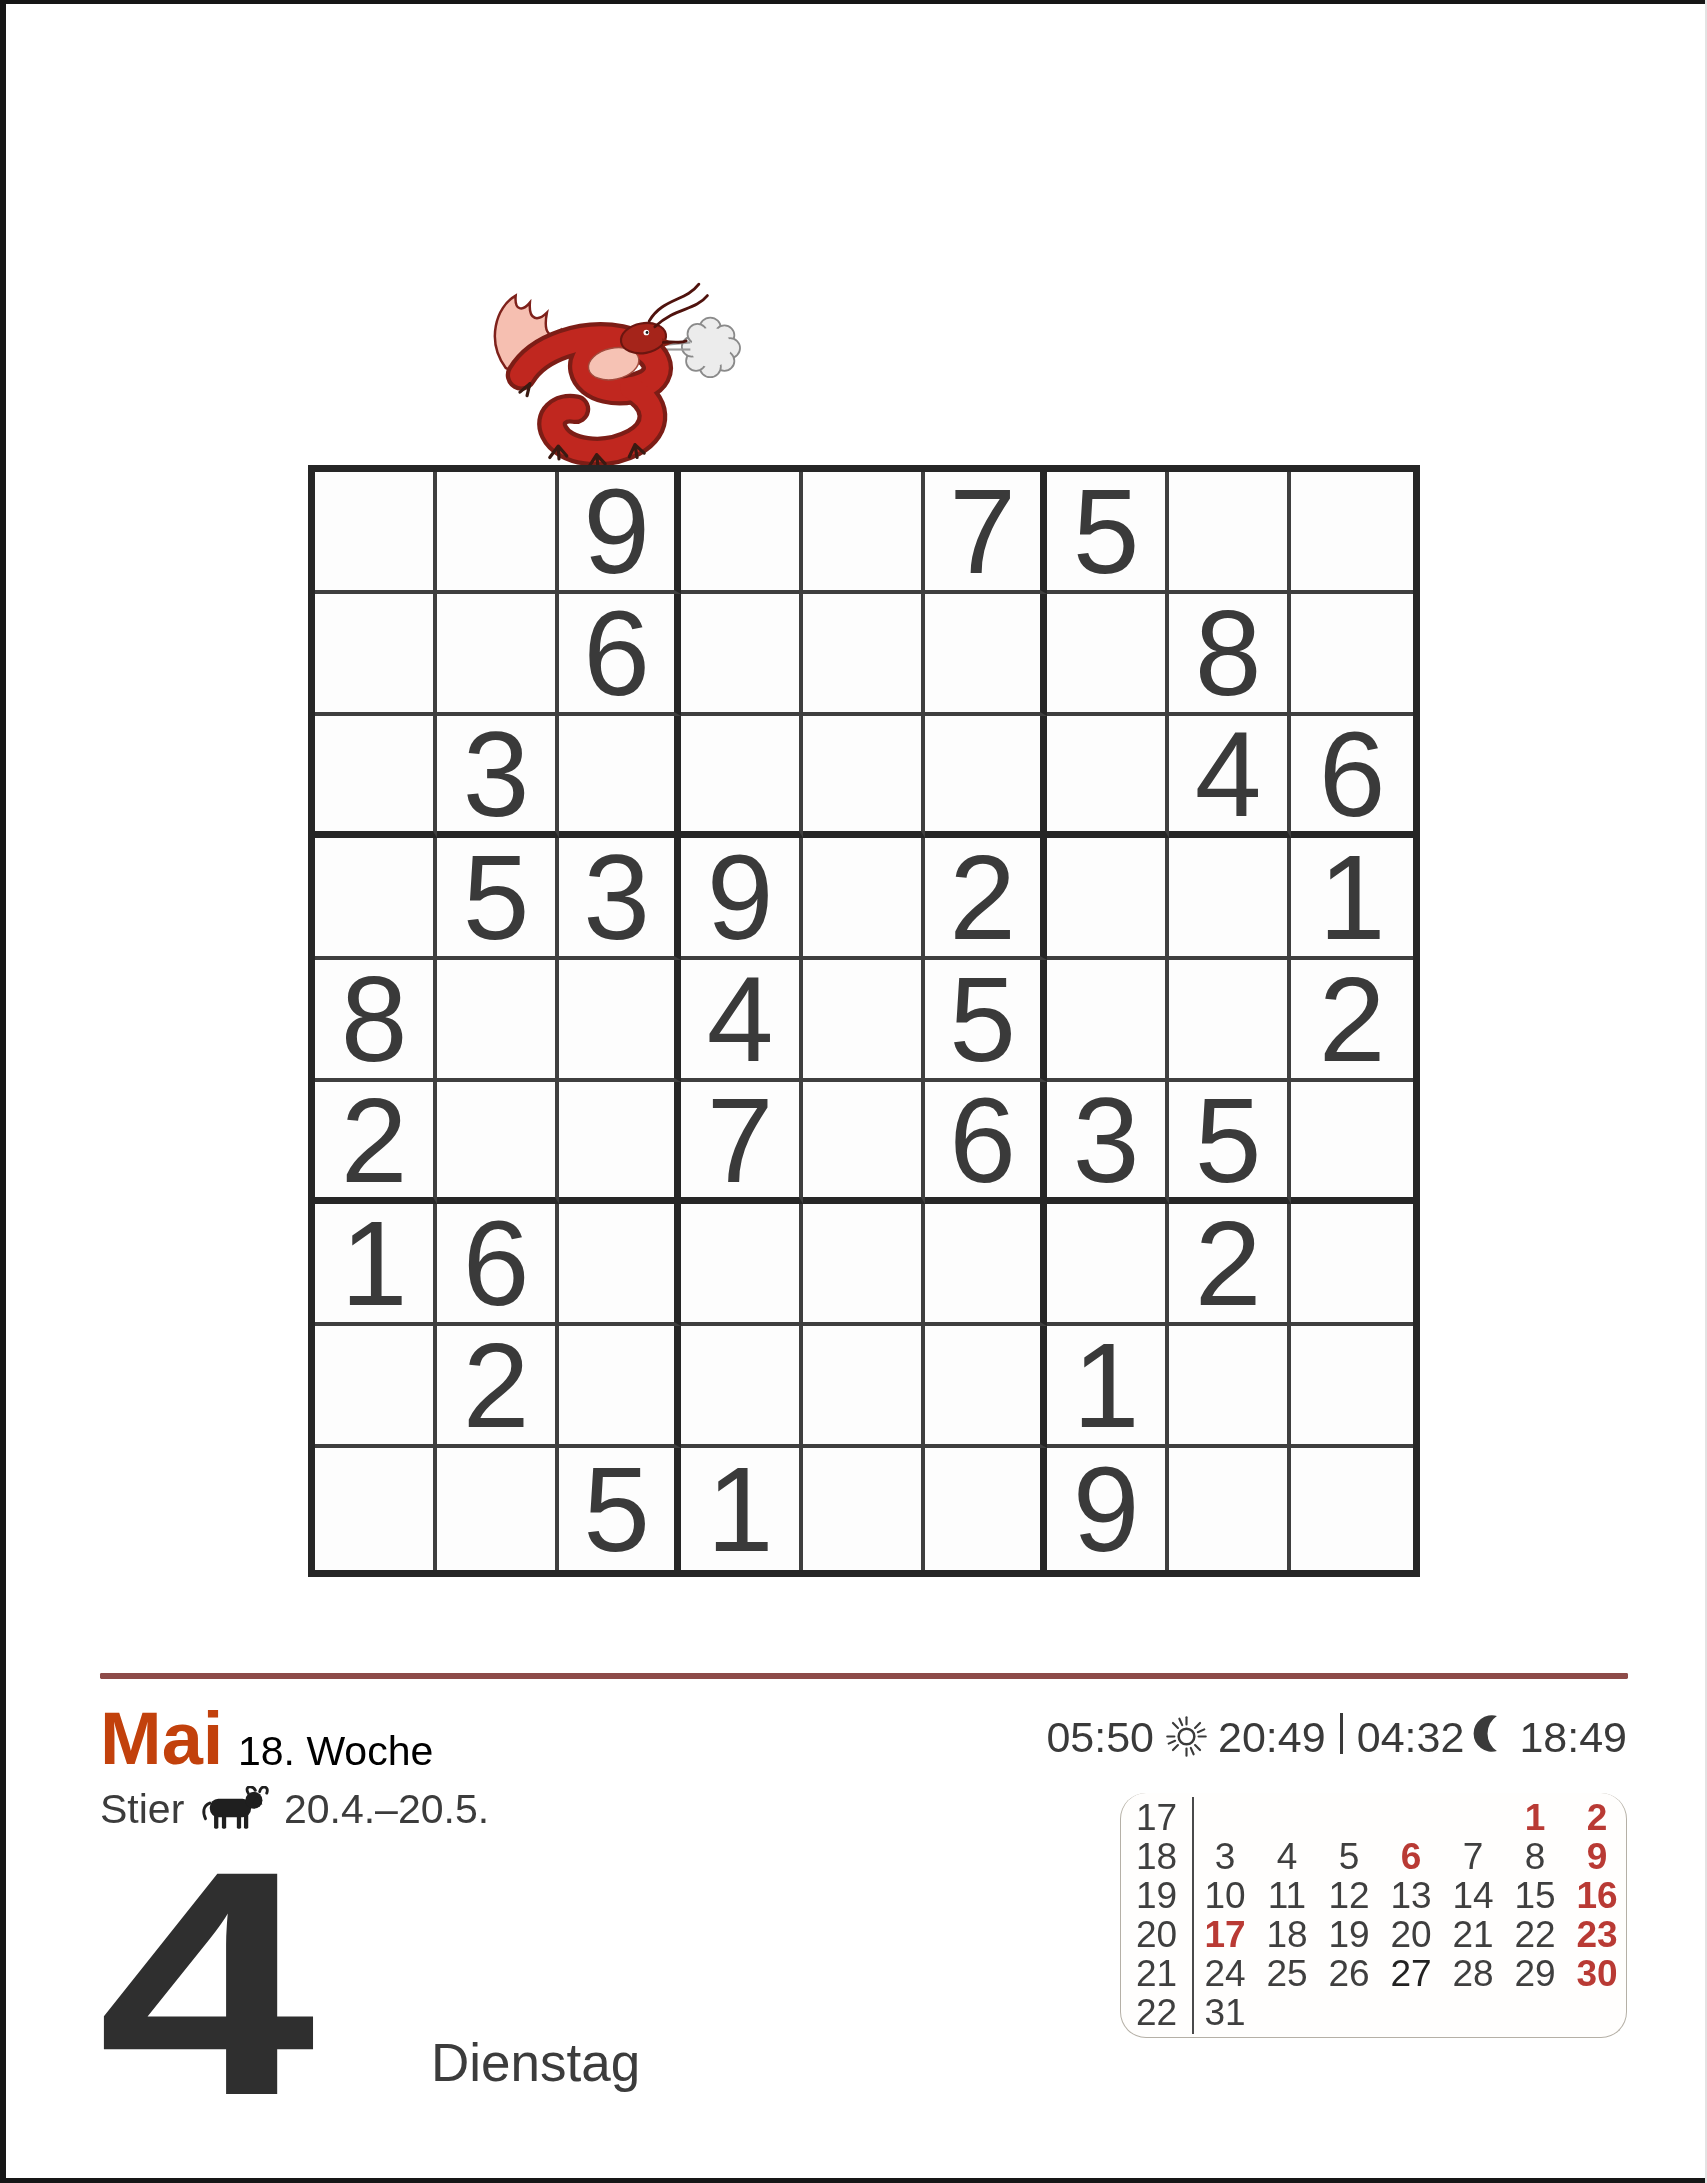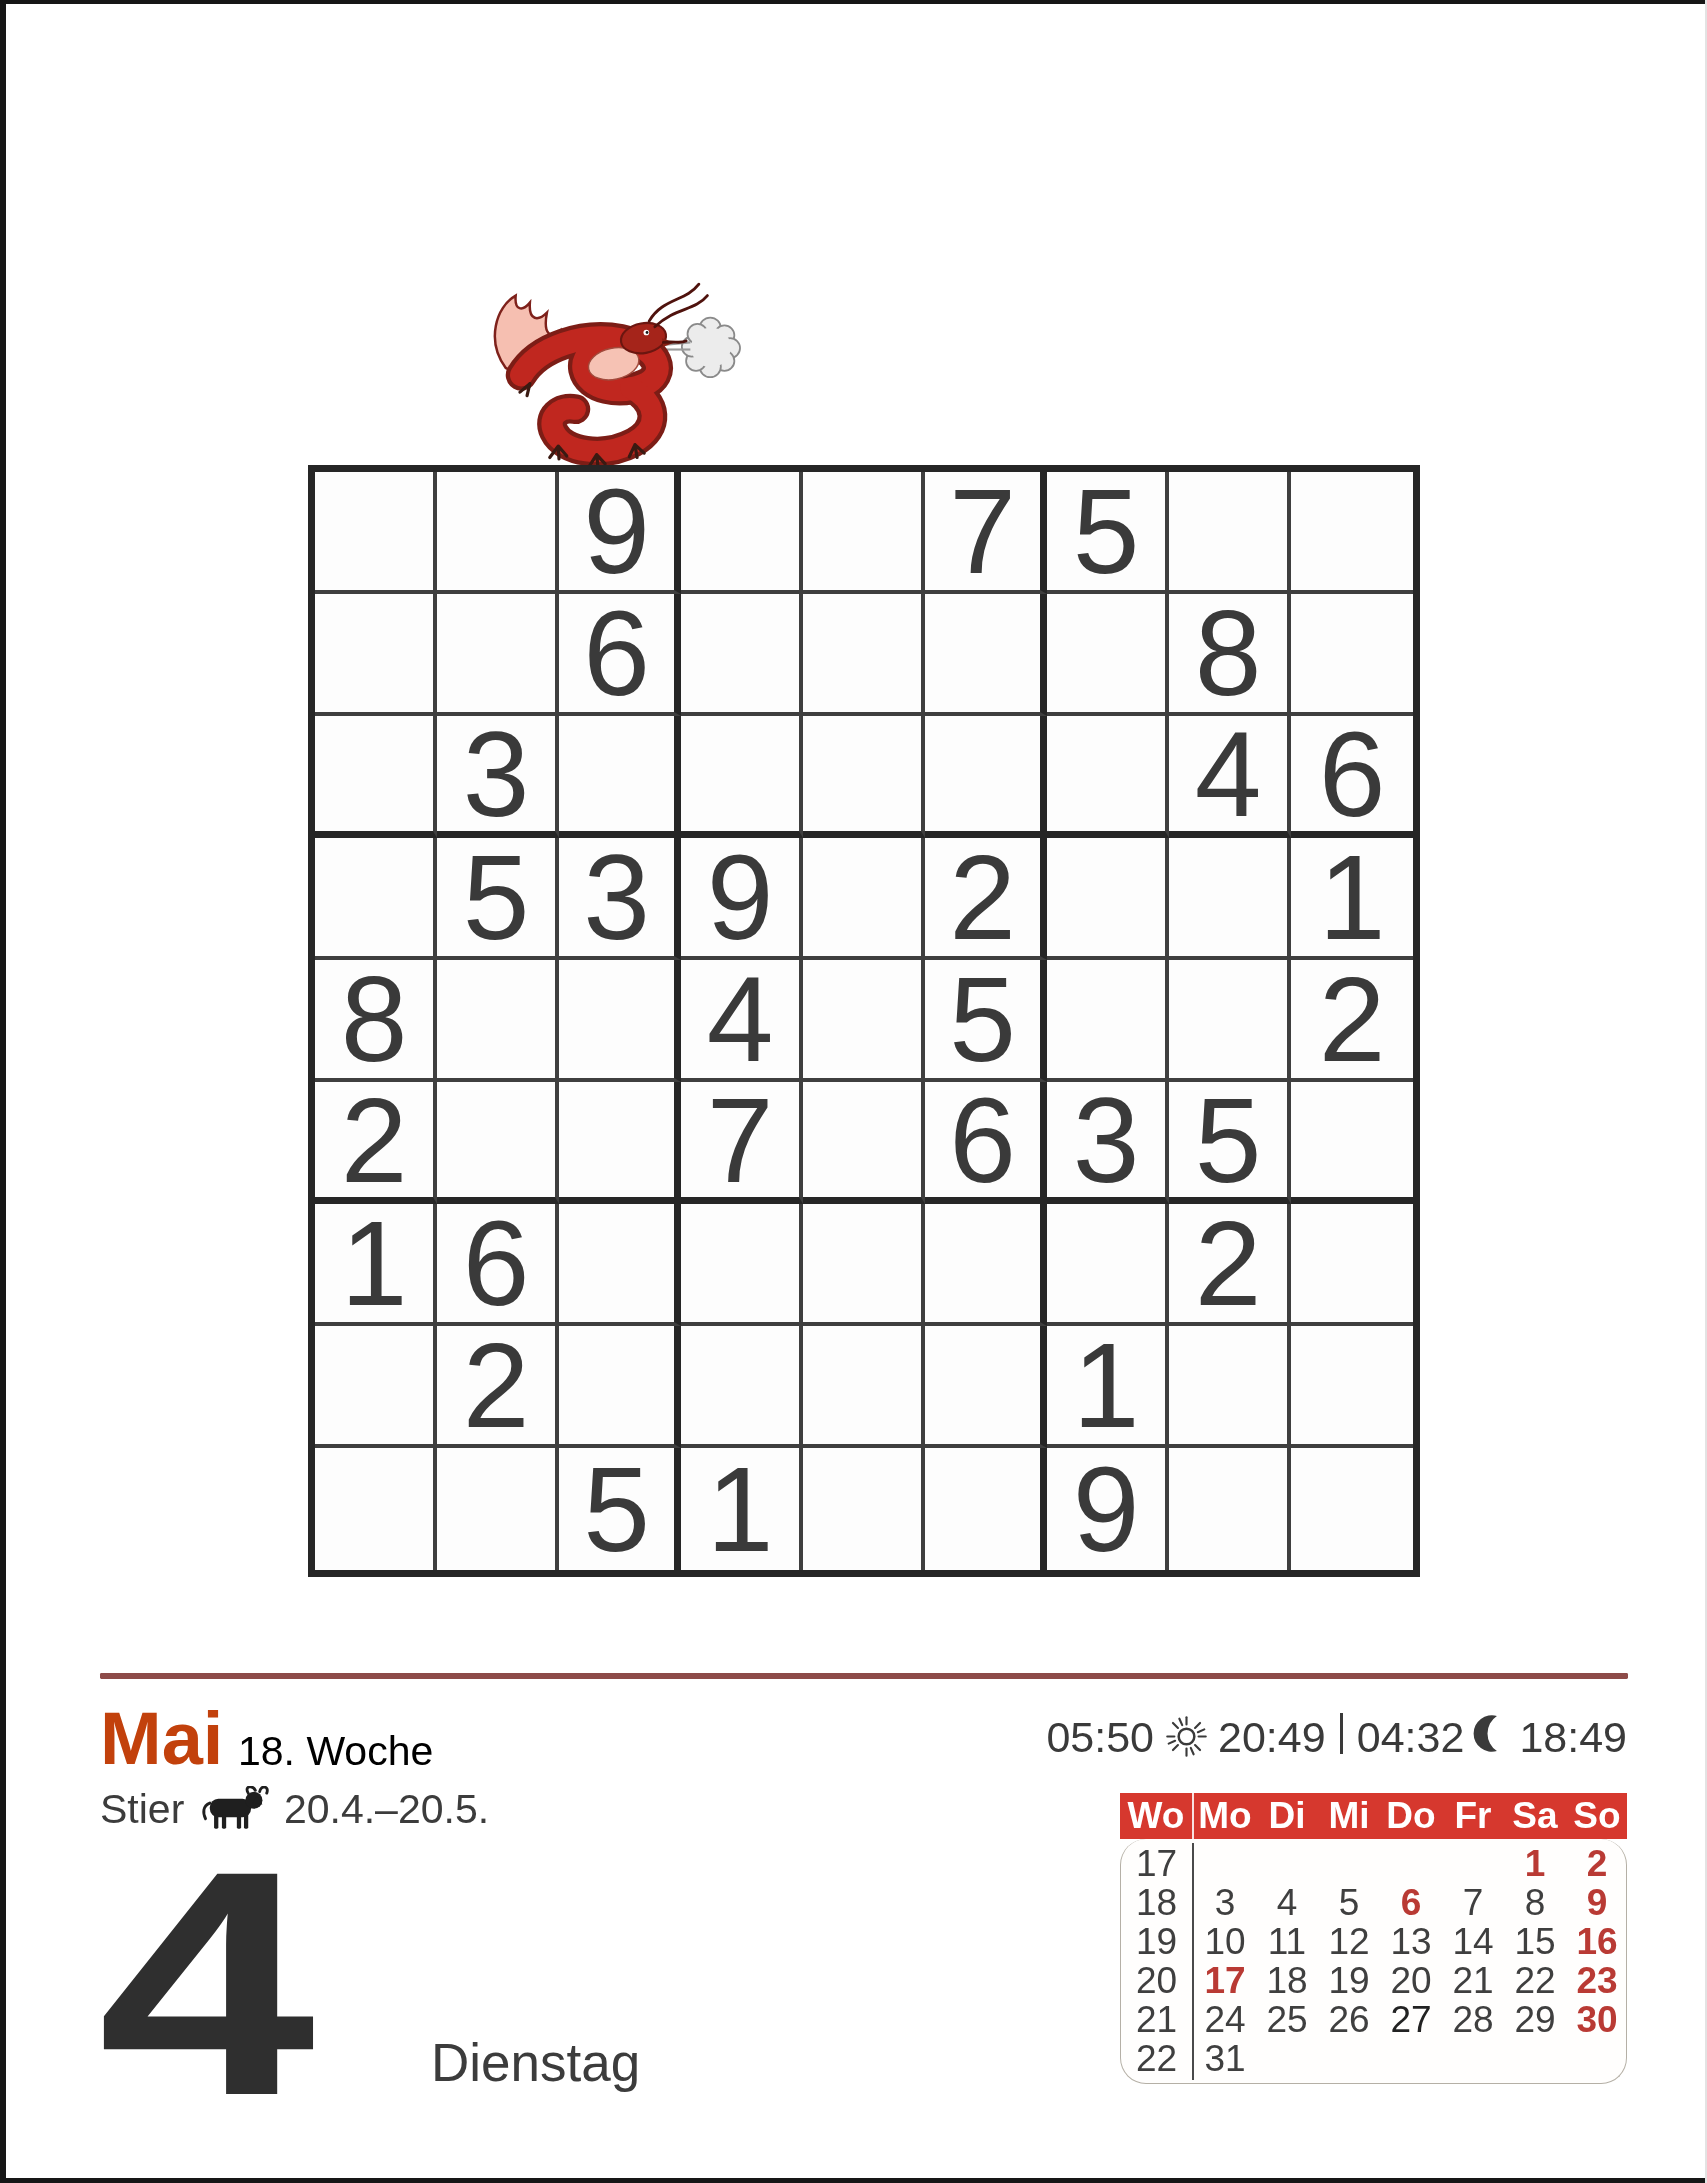--- a/index.html
+++ b/index.html
@@ -293,30 +293,20 @@
         <path d="M 18 24 C 8 28 8 38 12 46"></path>
       </g>
     </svg>
     <span>20.4.–20.5.</span>
   </div>
 
   <div id="day-number">4</div>
   <div id="weekday">Dienstag</div>
 
   <div id="mini-cal">
-    <div class="headrow">
-        <div class="hcell wo">Wo</div>
-        <div class="hcell">Mo</div>
-        <div class="hcell">Di</div>
-        <div class="hcell">Mi</div>
-        <div class="hcell">Do</div>
-        <div class="hcell">Fr</div>
-        <div class="hcell">Sa</div>
-        <div class="hcell">So</div>
-      </div>
     <div class="calbody">
         <div class="crow">
           <div class="wcell">17</div>
           <div class="dcell"></div>
           <div class="dcell"></div>
           <div class="dcell"></div>
           <div class="dcell"></div>
           <div class="dcell"></div>
           <div class="dcell red">1</div>
           <div class="dcell red">2</div>

